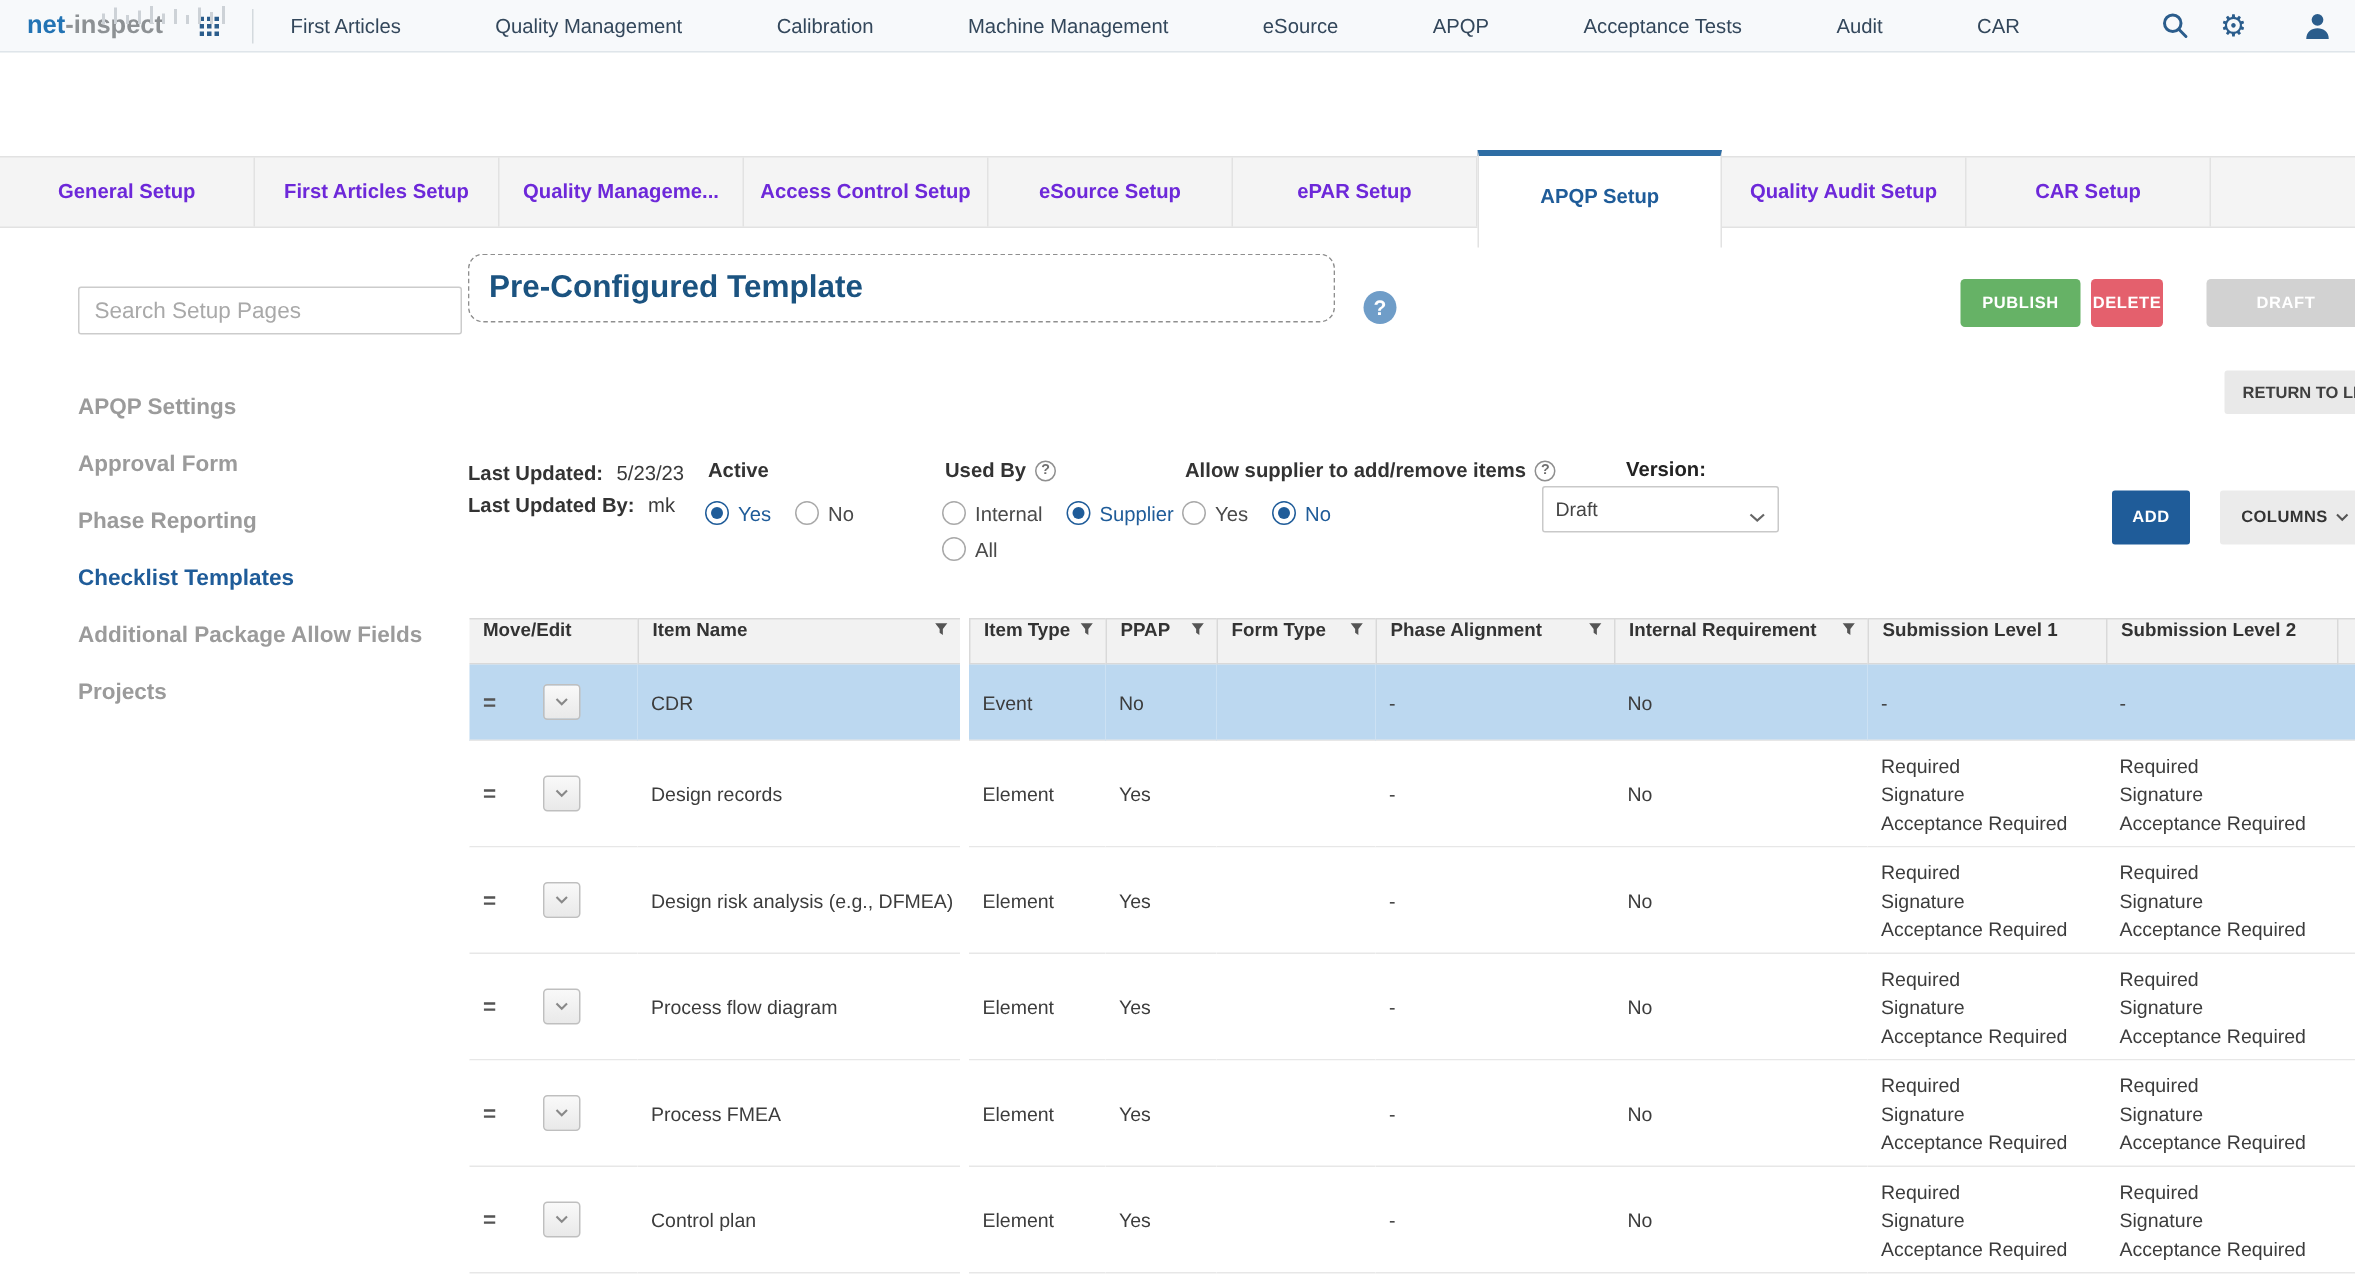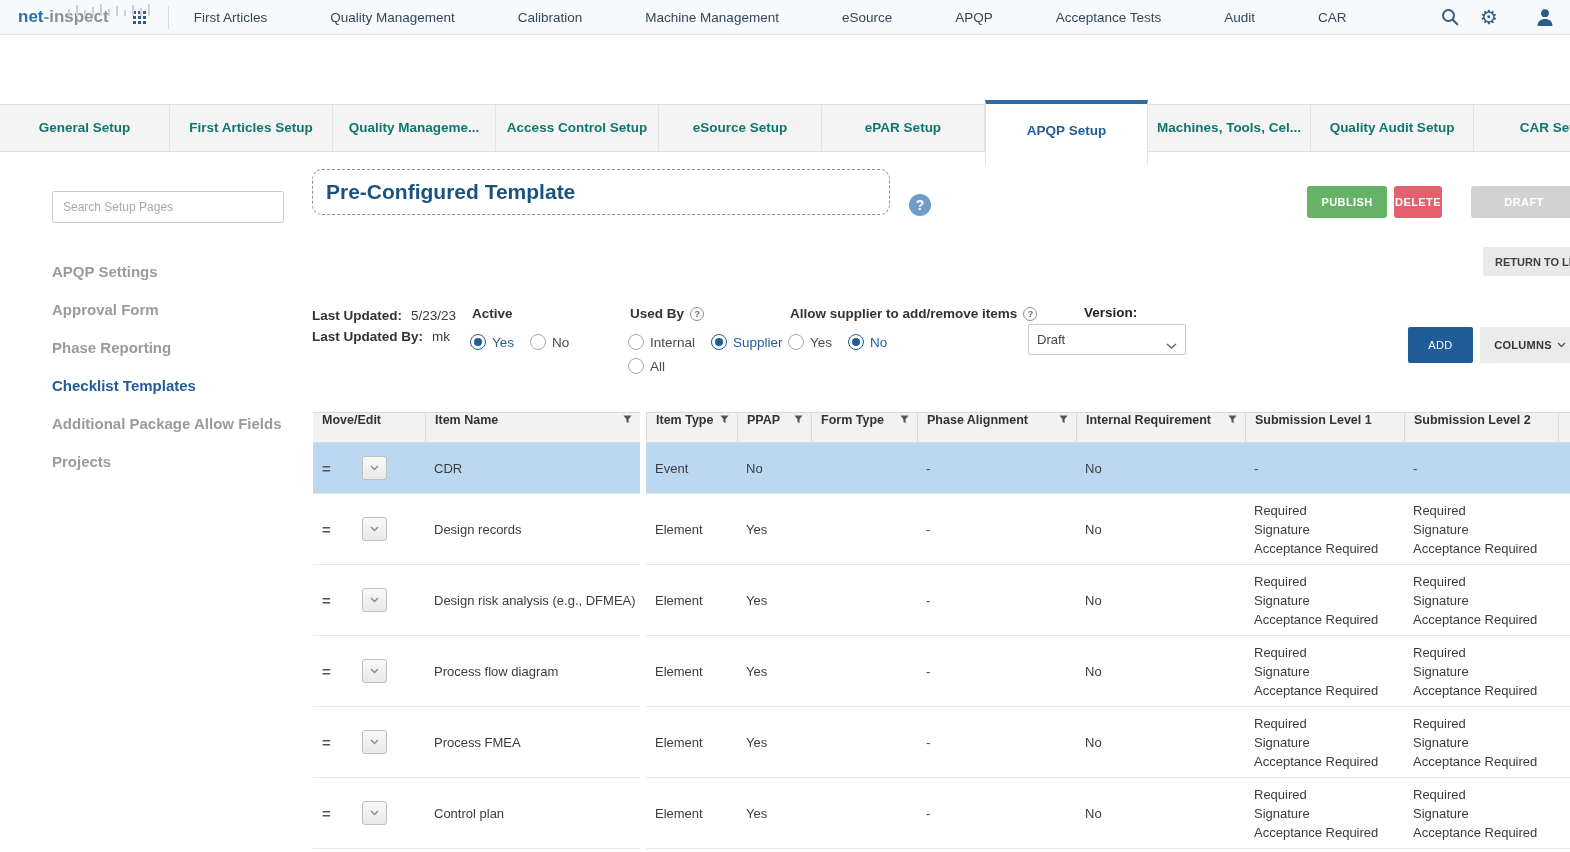--- a/index.html
+++ b/index.html
@@ -20,28 +20,28 @@
   .nav-items{display:flex;gap:63px;margin-left:25px;font-size:13.5px;color:#33475b;font-weight:500;white-space:nowrap;}
   .nav-item{cursor:pointer;}
   .nav-right{margin-left:auto;display:flex;align-items:center;gap:21px;margin-right:15px;}
   .nav-ic{display:flex;align-items:center;cursor:pointer;}
   .gear-glyph{font-size:20px;line-height:20px;color:var(--nav-icon-blue);font-family:"DejaVu Sans",sans-serif;}
   .gear-wrap{display:flex;align-items:center;gap:6px;cursor:pointer;}
   
   .tabbar{position:absolute;left:0;top:104px;width:1570px;height:48px;background:#f4f4f4;
     border-top:1px solid #e2e2e2;border-bottom:1px solid #e2e2e2;display:flex;align-items:flex-start;}
   .tab{flex:0 0 163px;text-align:center;line-height:46px;height:46px;font-size:13.5px;font-weight:700;
-    color:#0f766e;border-right:1px solid #e2e2e2;cursor:pointer;white-space:nowrap;overflow:hidden;}
+    color:#6d28d9;border-right:1px solid #e2e2e2;cursor:pointer;white-space:nowrap;overflow:hidden;}
   .tab:first-child{flex-basis:170px;}
   .tab.active{margin-top:-5px;height:65px;line-height:54px;background:#fff;
     border-top:4px solid var(--active-tab-border);border-left:1px solid #e2e2e2;
     color:var(--accent-blue);z-index:2;overflow:visible;}
   
-  .search-input{position:absolute;left:52px;top:191px;width:232px;height:32px;border:1px solid #ccc;
-    border-radius:2px;padding:0 10px;font-size:12px;color:#555;font-family:inherit;outline:none;}
+  .search-input{position:absolute;left:52px;top:191px;width:256px;height:32px;border:1px solid #ccc;
+    border-radius:2px;padding:0 10px;font-size:15px;color:#555;font-family:inherit;outline:none;}
   .search-input::placeholder{color:#a9a9a9;}
   .side-list{position:absolute;left:52px;top:245px;display:flex;flex-direction:column;gap:17px;
     font-size:15px;font-weight:600;color:#9b9b9b;margin-top:16px;}
   .side-item{cursor:pointer;line-height:21px;white-space:nowrap;}
   .side-item.active{color:var(--accent-blue);font-weight:700;}
   
   .title-box{position:absolute;left:312px;top:169px;width:578px;height:46px;border:1px dashed #8f8f8f;
     border-radius:10px;display:flex;align-items:center;padding-left:13px;}
   .title-text{font-size:21px;font-weight:600;color:#1b5380;}
   .help-big{position:absolute;left:909px;top:194px;width:22px;height:22px;border-radius:50%;
@@ -73,22 +73,22 @@
   .rdot{width:16px;height:16px;border-radius:50%;border:1px solid #a9a9a9;background:#fff;position:relative;flex:0 0 16px;}
   .radio-opt.sel{color:var(--accent-blue);}
   .radio-opt.sel .rdot{border-color:var(--accent-blue);}
   .radio-opt.sel .rdot::after{content:"";position:absolute;left:3px;top:3px;width:8px;height:8px;
     border-radius:50%;background:var(--accent-blue);}
   .version-label{position:absolute;left:1084px;top:305px;font-size:13.5px;font-weight:700;color:#222;}
   .version-select{position:absolute;left:1028px;top:324px;width:158px;height:31px;border:1px solid #c9c9c9;
     border-radius:2px;font-size:13px;color:#444;padding:0 8px;font-family:inherit;background:#fff;
     appearance:none;-webkit-appearance:none;outline:none;}
   .version-chev{position:absolute;left:1166px;top:336px;pointer-events:none;}
-  .add-btn{position:absolute;left:1408px;top:327px;width:65px;height:36px;background:var(--accent-blue);
-    color:#fff;font-weight:400;font-size:11px;letter-spacing:.4px;border:none;border-radius:2px;font-family:inherit;cursor:pointer;}
+  .add-btn{position:absolute;left:1408px;top:327px;width:52px;height:36px;background:var(--accent-blue);
+    color:#fff;font-weight:700;font-size:11px;letter-spacing:.4px;border:none;border-radius:2px;font-family:inherit;cursor:pointer;}
   .columns-btn{position:absolute;left:1480px;top:327px;width:100px;height:36px;background:#ebebeb;color:#333;
     font-weight:700;font-size:11px;letter-spacing:.3px;border:none;border-radius:2px;font-family:inherit;cursor:pointer;
     display:flex;align-items:center;justify-content:center;gap:5px;}
   
   .table{position:absolute;left:313px;top:412px;width:1257px;}
   .thead,.trow{display:grid;grid-template-columns:112px 215px 6px 91px 74px 106px 159px 169px 159px 154px 12px;}
   .thead{height:31px;}
   .hcell{background:#f2f2f2;border-top:1px solid #d9d9d9;border-bottom:1px solid #d9d9d9;
     border-left:1px solid #d9d9d9;display:flex;align-items:center;justify-content:space-between;
     padding:0 8px 16px 9px;font-size:12.5px;font-weight:700;color:#333;white-space:nowrap;overflow:hidden;cursor:pointer;}
@@ -181,21 +181,20 @@
 </header>
 
 <div class="tabbar" id="tabbar">
     <div class="tab">General Setup</div>
     <div class="tab">First Articles Setup</div>
     <div class="tab">Quality Manageme...</div>
     <div class="tab">Access Control Setup</div>
     <div class="tab">eSource Setup</div>
     <div class="tab">ePAR Setup</div>
     <div class="tab active">APQP Setup</div>
-    <div class="tab">Machines, Tools, Cel...</div>
     <div class="tab">Quality Audit Setup</div>
     <div class="tab">CAR Setup</div>
   </div>
 
 <input class="search-input" type="text" placeholder="Search Setup Pages" style="">
 <div class="side-list" id="side-list">
     <div class="side-item">APQP Settings</div>
     <div class="side-item">Approval Form</div>
     <div class="side-item">Phase Reporting</div>
     <div class="side-item active">Checklist Templates</div>

